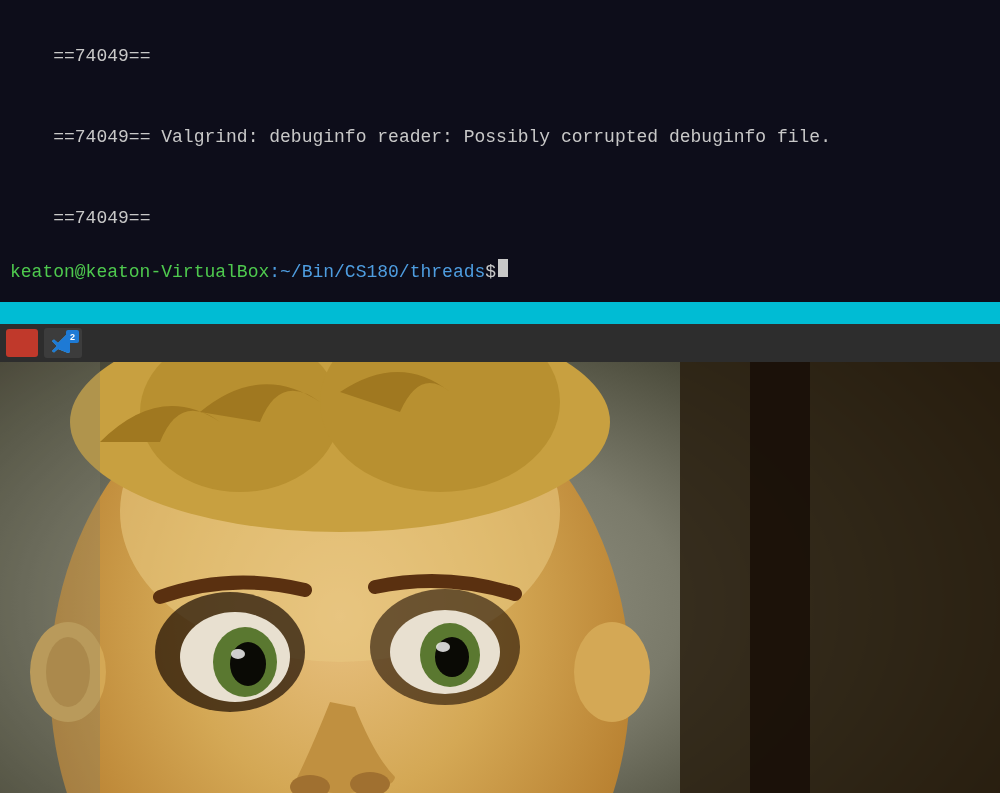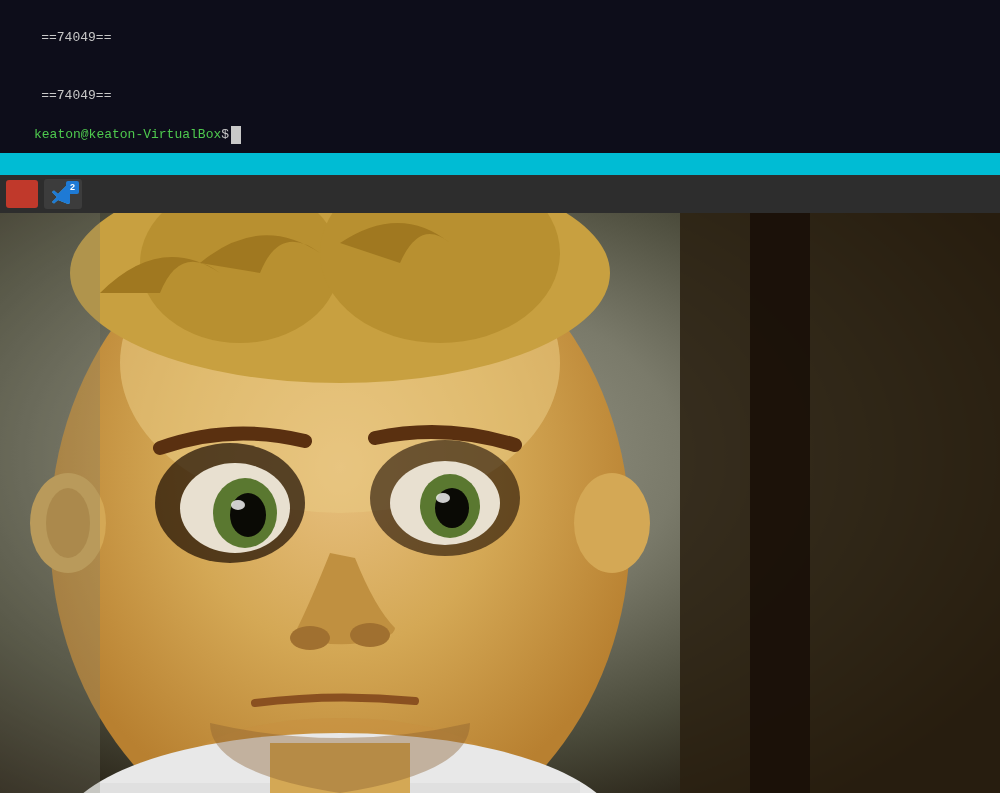--- a/index.html
+++ b/index.html
@@ -9,23 +9,23 @@
       height: 793px;
       overflow: hidden;
       font-family: monospace;
       background: #1a1a2e;
     }
 
     
     .terminal {
       background: #0d0d1a;
       color: #c8c8c8;
-      padding: 8px 10px;
+      padding: 16px 10px;
       font-family: 'Courier New', Courier, monospace;
-      font-size: 13px;
+      font-size: 18px;
       line-height: 1.5;
       position: relative;
     }
 
     .terminal-line {
       display: block;
       white-space: pre;
     }
 
     .terminal-line .prefix {
@@ -33,22 +33,21 @@
     }
 
     .underline-yellow {
       text-decoration: underline;
       text-decoration-color: #e8c340;
       text-decoration-thickness: 2px;
     }
 
     .prompt-line {
       display: flex;
-      align-items: center;
-      margin-left: 24px;
+      align-items: flex-start;
     }
 
     .prompt-user {
       color: #4ec94e;
     }
 
     .prompt-path {
       color: #4e9de0;
     }
 
@@ -139,24 +138,28 @@
     }
   </style>
 </head>
 <body>
 
 <div class="terminal">
   <span class="terminal-line">
     <span class="prefix">==74049==</span>
   </span>
   <span class="terminal-line">
+    <span>==74049== Valgrind: debuginfo reader: Possibly corrupted debuginfo file.</span>
+  </span>
+  <span class="terminal-line">
     <span>==74049==</span>
   </span>
   <div class="prompt-line">
     <span class="prompt-user">keaton@keaton-VirtualBox</span>
+    <span class="prompt-path">:~/Bin/CS180/threads</span>
     <span class="prompt-dollar">$ </span>
     <span class="cursor-block"></span>
   </div>
 </div>
 
 <div class="cyan-bar"></div>
 
 <div class="taskbar-strip">
   <div class="taskbar-btn-red">
     

